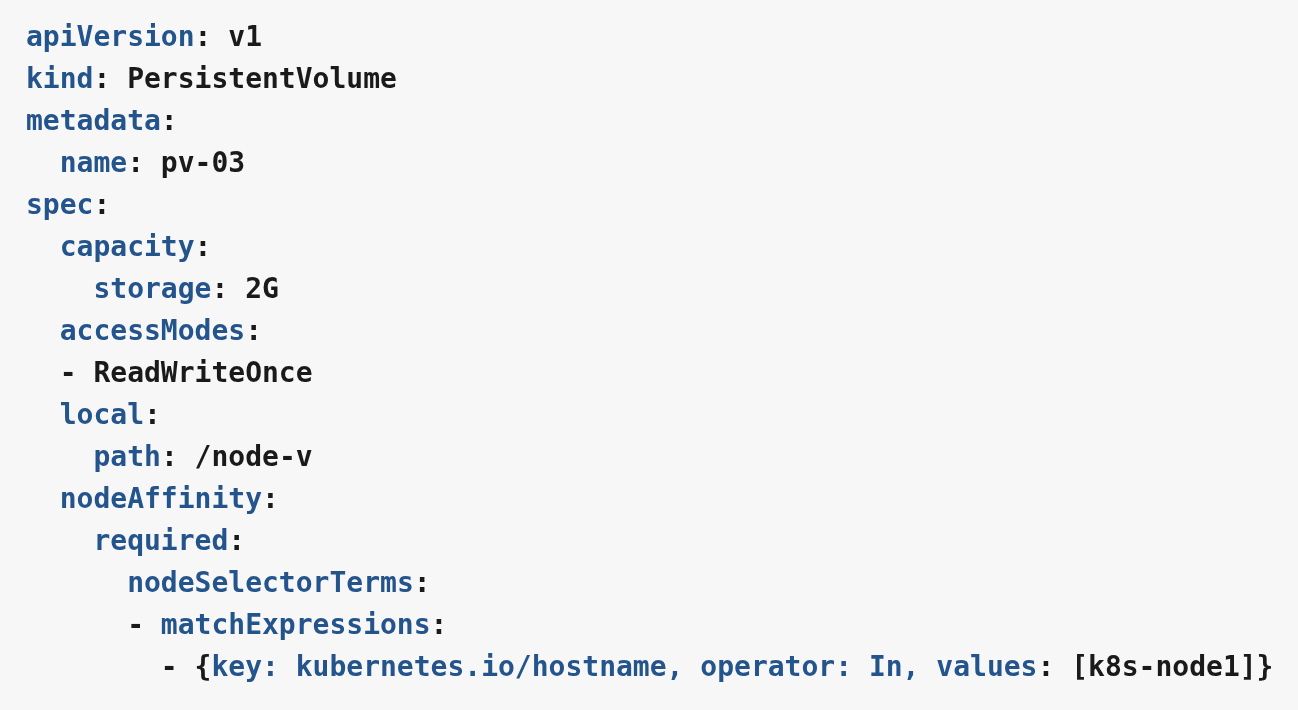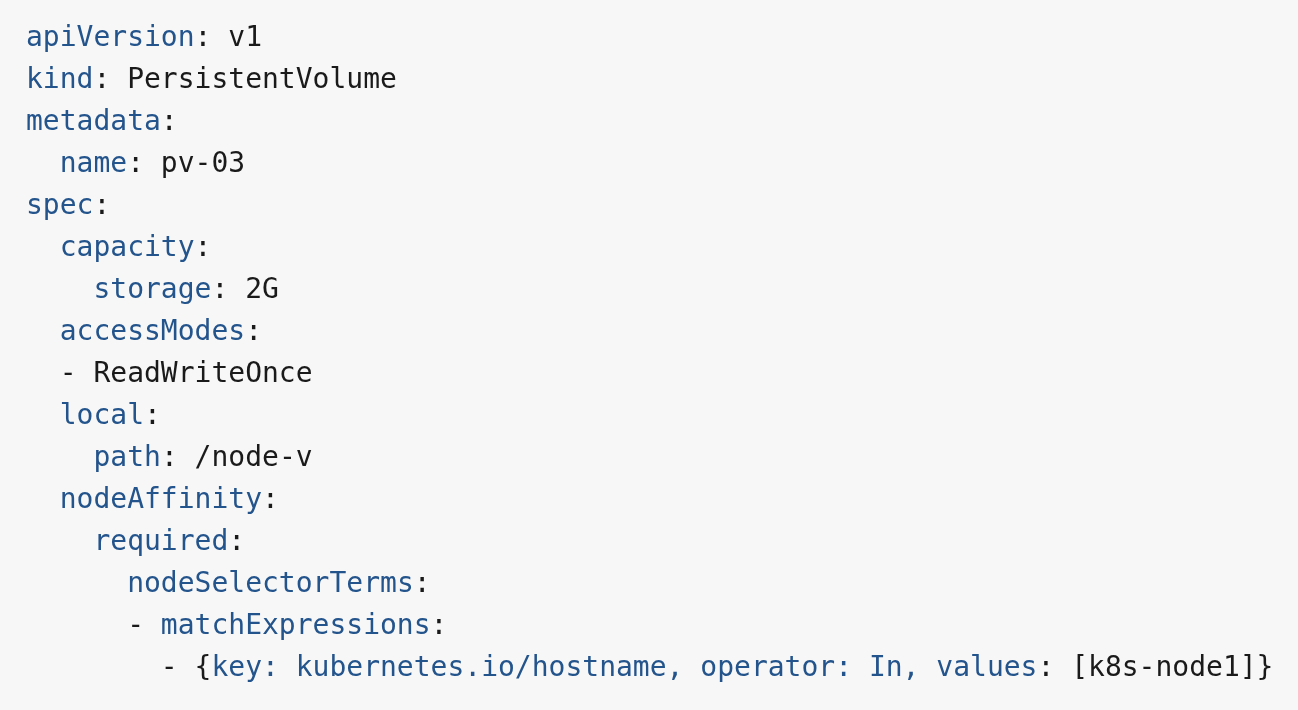--- a/index.html
+++ b/index.html
@@ -36,25 +36,25 @@
     height: 42px;
     padding-left: 26px;
     white-space: pre;
     color: #1a1a1a;
   }
   .tok {
     white-space: pre;
   }
   .tok-key {
     color: #24548c;
-    font-weight: normal;
+    font-weight: bold;
   }
   .tok-plain {
     color: #1a1a1a;
-    font-weight: normal;
+    font-weight: bold;
   }
 </style>
 </head>
 <body>
 
 <div id="yaml-viewer">
   <pre class="code-block"><span class="code-line"><span class="tok tok-key">apiVersion</span><span class="tok tok-plain">: v1</span></span><span class="code-line"><span class="tok tok-key">kind</span><span class="tok tok-plain">: PersistentVolume</span></span><span class="code-line"><span class="tok tok-key">metadata</span><span class="tok tok-plain">:</span></span><span class="code-line"><span class="tok tok-plain">  </span><span class="tok tok-key">name</span><span class="tok tok-plain">: pv-03</span></span><span class="code-line"><span class="tok tok-key">spec</span><span class="tok tok-plain">:</span></span><span class="code-line"><span class="tok tok-plain">  </span><span class="tok tok-key">capacity</span><span class="tok tok-plain">:</span></span><span class="code-line"><span class="tok tok-plain">    </span><span class="tok tok-key">storage</span><span class="tok tok-plain">: 2G</span></span><span class="code-line"><span class="tok tok-plain">  </span><span class="tok tok-key">accessModes</span><span class="tok tok-plain">:</span></span><span class="code-line"><span class="tok tok-plain">  - ReadWriteOnce</span></span><span class="code-line"><span class="tok tok-plain">  </span><span class="tok tok-key">local</span><span class="tok tok-plain">:</span></span><span class="code-line"><span class="tok tok-plain">    </span><span class="tok tok-key">path</span><span class="tok tok-plain">: /node-v</span></span><span class="code-line"><span class="tok tok-plain">  </span><span class="tok tok-key">nodeAffinity</span><span class="tok tok-plain">:</span></span><span class="code-line"><span class="tok tok-plain">    </span><span class="tok tok-key">required</span><span class="tok tok-plain">:</span></span><span class="code-line"><span class="tok tok-plain">      </span><span class="tok tok-key">nodeSelectorTerms</span><span class="tok tok-plain">:</span></span><span class="code-line"><span class="tok tok-plain">      - </span><span class="tok tok-key">matchExpressions</span><span class="tok tok-plain">:</span></span><span class="code-line"><span class="tok tok-plain">        - {</span><span class="tok tok-key">key: kubernetes.io/hostname, operator: In, values</span><span class="tok tok-plain">: [k8s-node1]}</span></span></pre>
 </div>
 
 </body></html>

